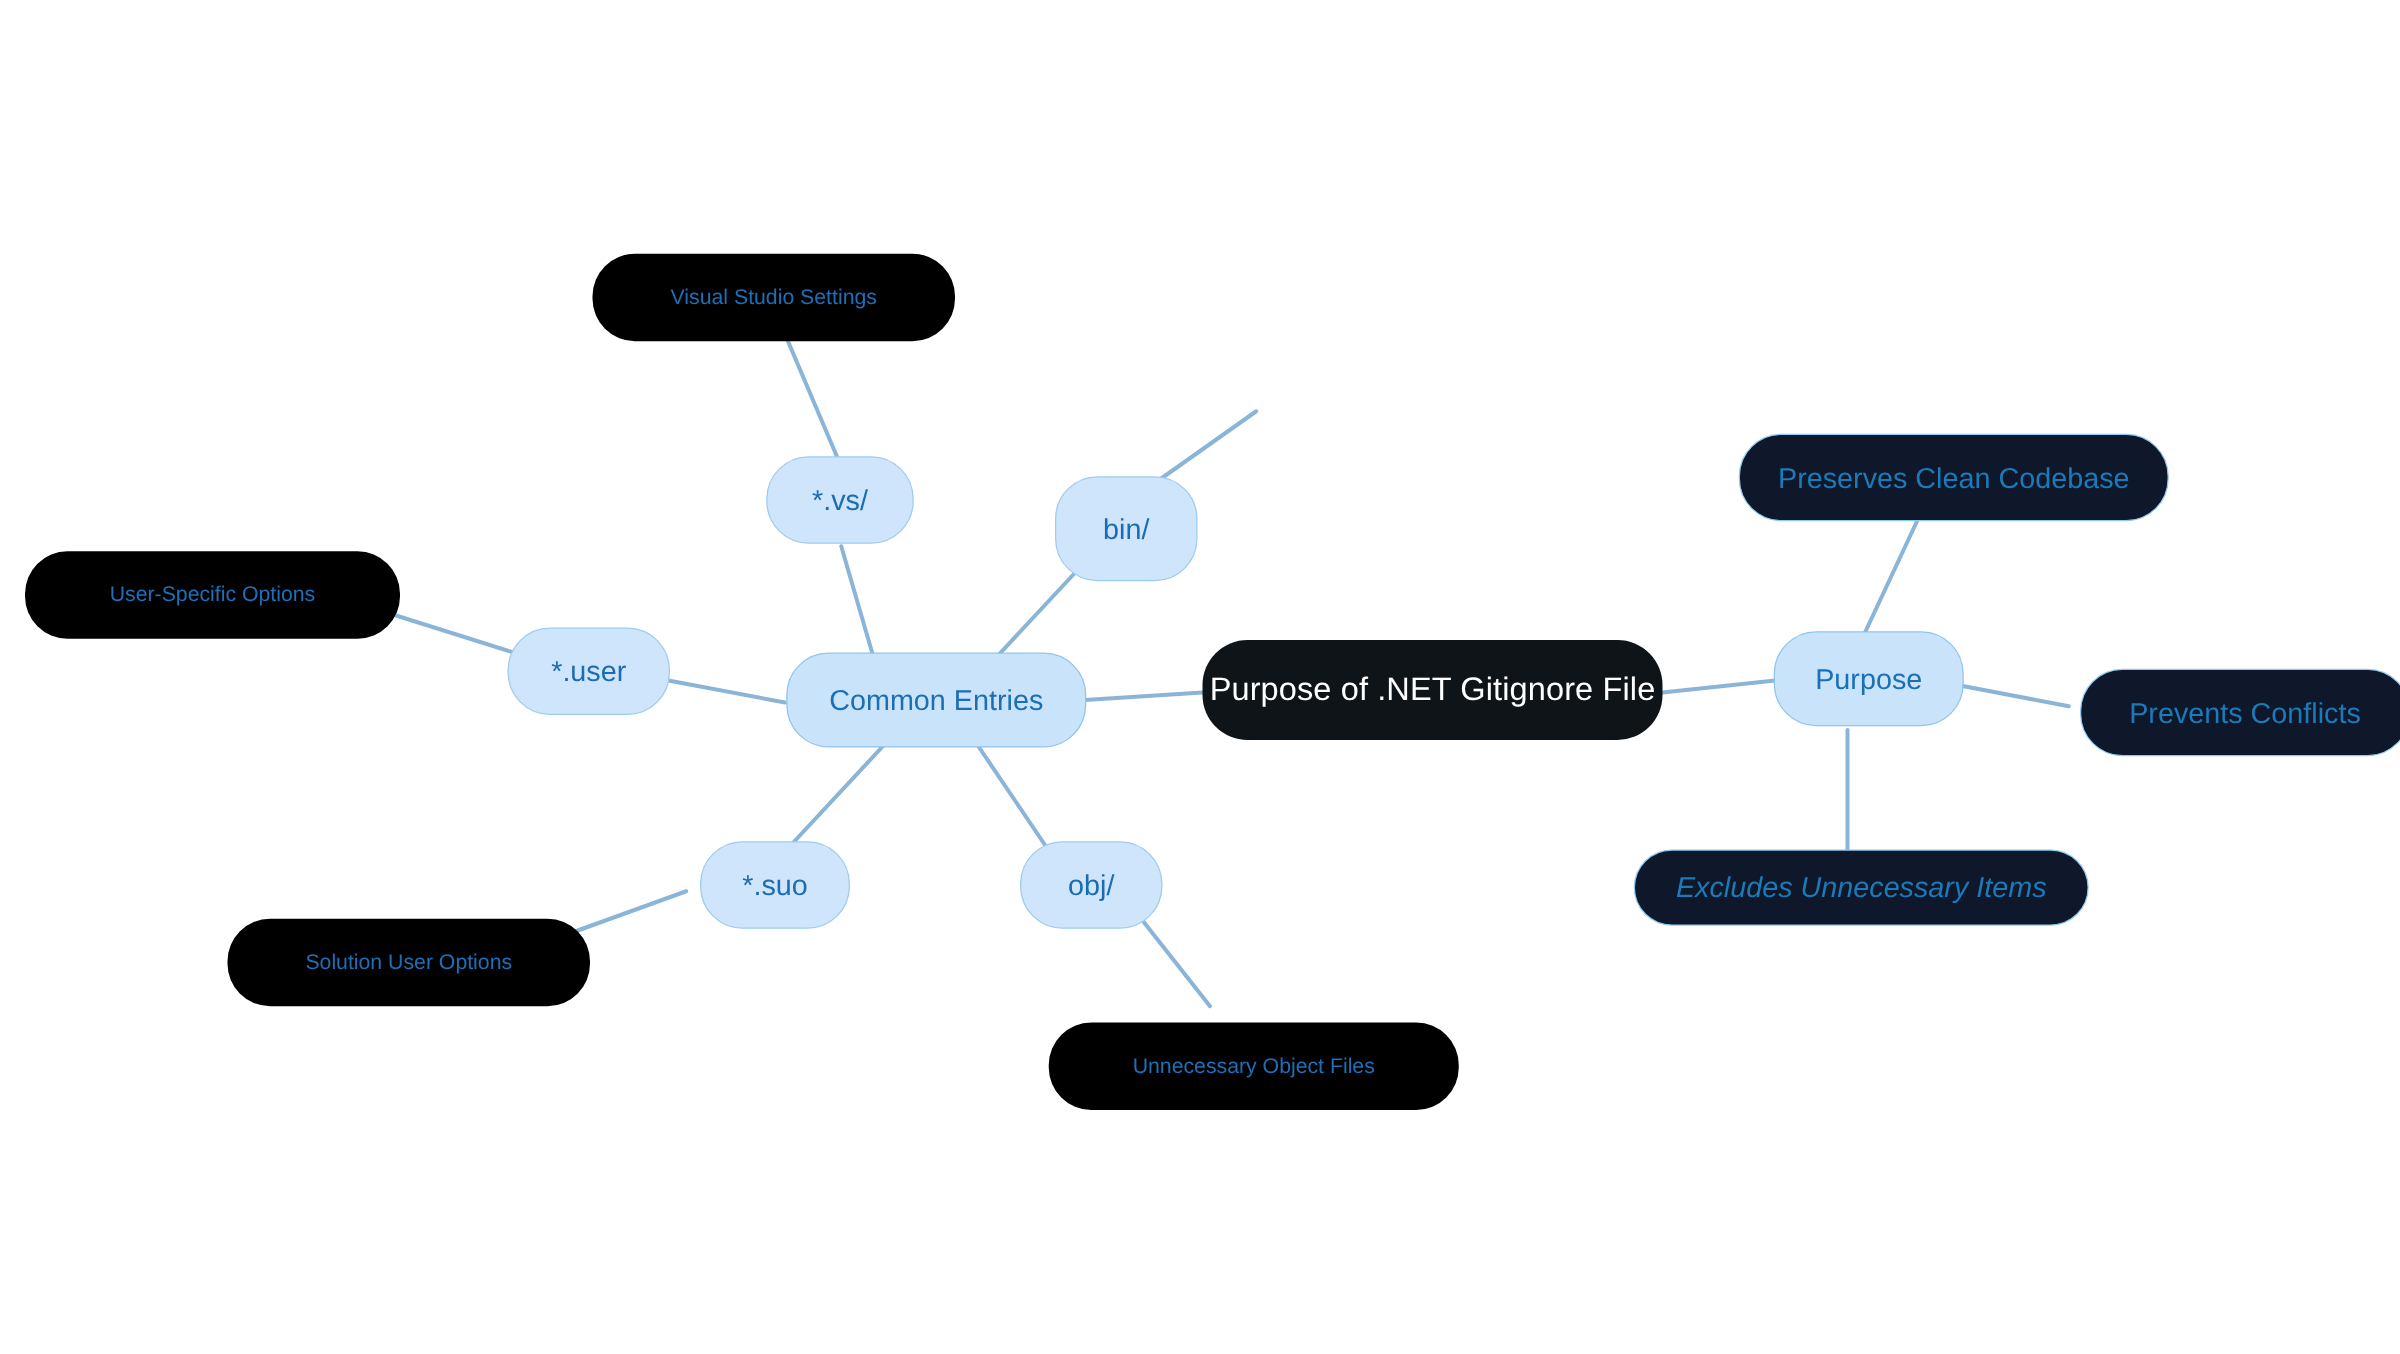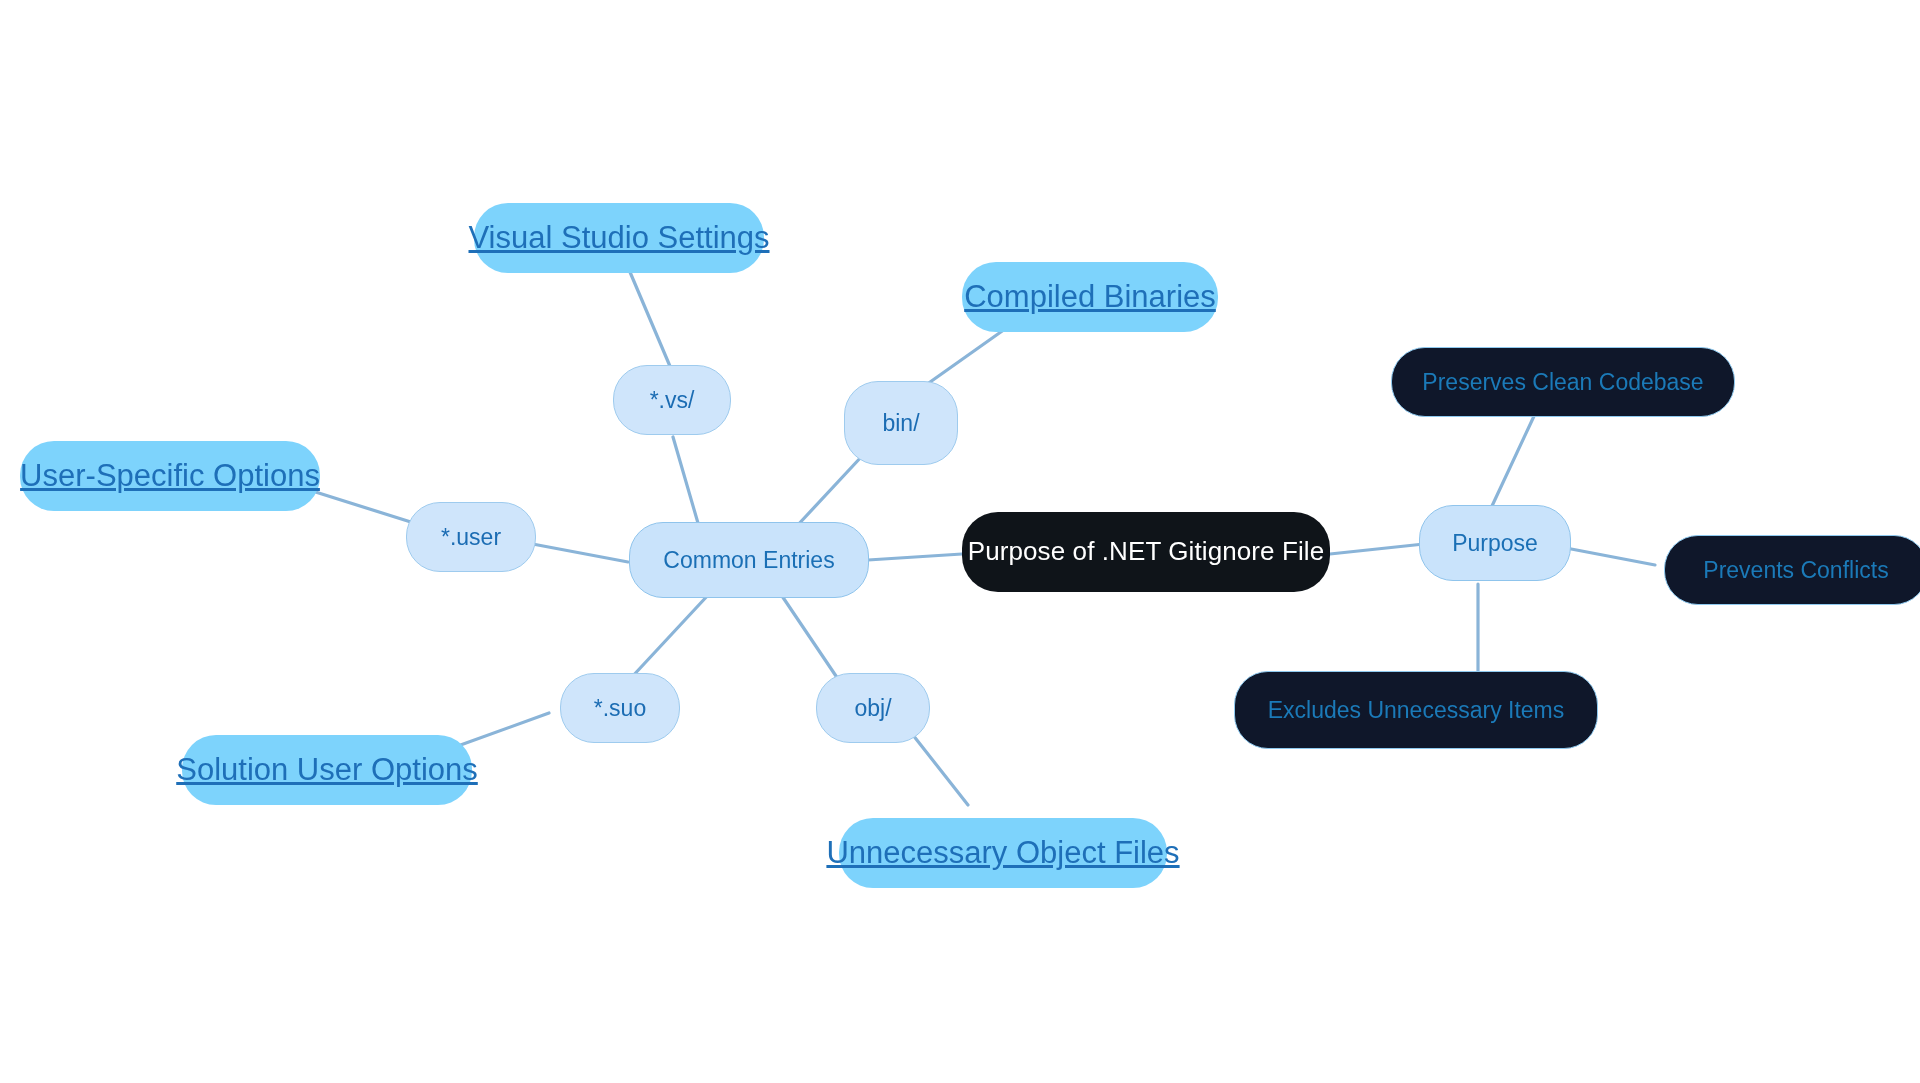--- a/index.html
+++ b/index.html
@@ -55,26 +55,25 @@
     font-size: 23px;
   }
   .node-mid {
     background: #cfe5fb;
     color: #1b6cb3;
     border: 1.6px solid #9ecbee;
     border-radius: 34px;
     font-size: 23px;
   }
   .node-leaf-left {
-    background: #7dd3fc;
+    background: #000000;
     color: #1e6fb8;
     border: none;
     border-radius: 34px;
-    font-size: 31px;
-    text-decoration: underline;
+    font-size: 17px;
   }
   .node-leaf-right {
     background: #0f172a;
     color: #1b7ab8;
     border: 1.6px solid #8ec9ef;
     border-radius: 34px;
     font-size: 23px;
   }
 </style>
 </head>
@@ -119,23 +118,20 @@
   </div>
 
   <div class="node node-leaf-left" style="left:619px; top:238px; width:290px; height:70px;">
     <span>Visual Studio Settings</span>
   </div>
 
   <div class="node node-mid" style="left:901px; top:423px; width:114px; height:84px;">
     <span>bin/</span>
   </div>
 
-  <div class="node node-leaf-left" style="left:1090px; top:297px; width:256px; height:70px;">
-    <span>Compiled Binaries</span>
-  </div>
 
   <div class="node node-mid" style="left:471px; top:537px; width:130px; height:70px;justify-content:center;">
     <span>*.user</span>
   </div>
 
   <div class="node node-leaf-left" style="left:170px; top:476px; width:300px; height:70px;">
     <span>User-Specific Options</span>
   </div>
 
   <div class="node node-mid" style="left:620px; top:708px; width:120px; height:70px;">
@@ -155,17 +151,17 @@
   </div>
 
   <div class="node node-leaf-right" style="left:1563px; top:382px; width:344px; height:70px;">
     <span>Preserves Clean Codebase</span>
   </div>
 
   <div class="node node-leaf-right" style="left:1796px; top:570px; width:264px; height:70px;">
     <span>Prevents Conflicts</span>
   </div>
 
-  <div class="node node-leaf-right" style="left:1416px; top:710px; width:364px; height:78px;">
+  <div class="node node-leaf-right" style="left:1489px; top:710px; width:364px; height:61px;font-style:italic;">
     <span>Excludes Unnecessary Items</span>
   </div>
 
 </div>
 
 </body></html>

